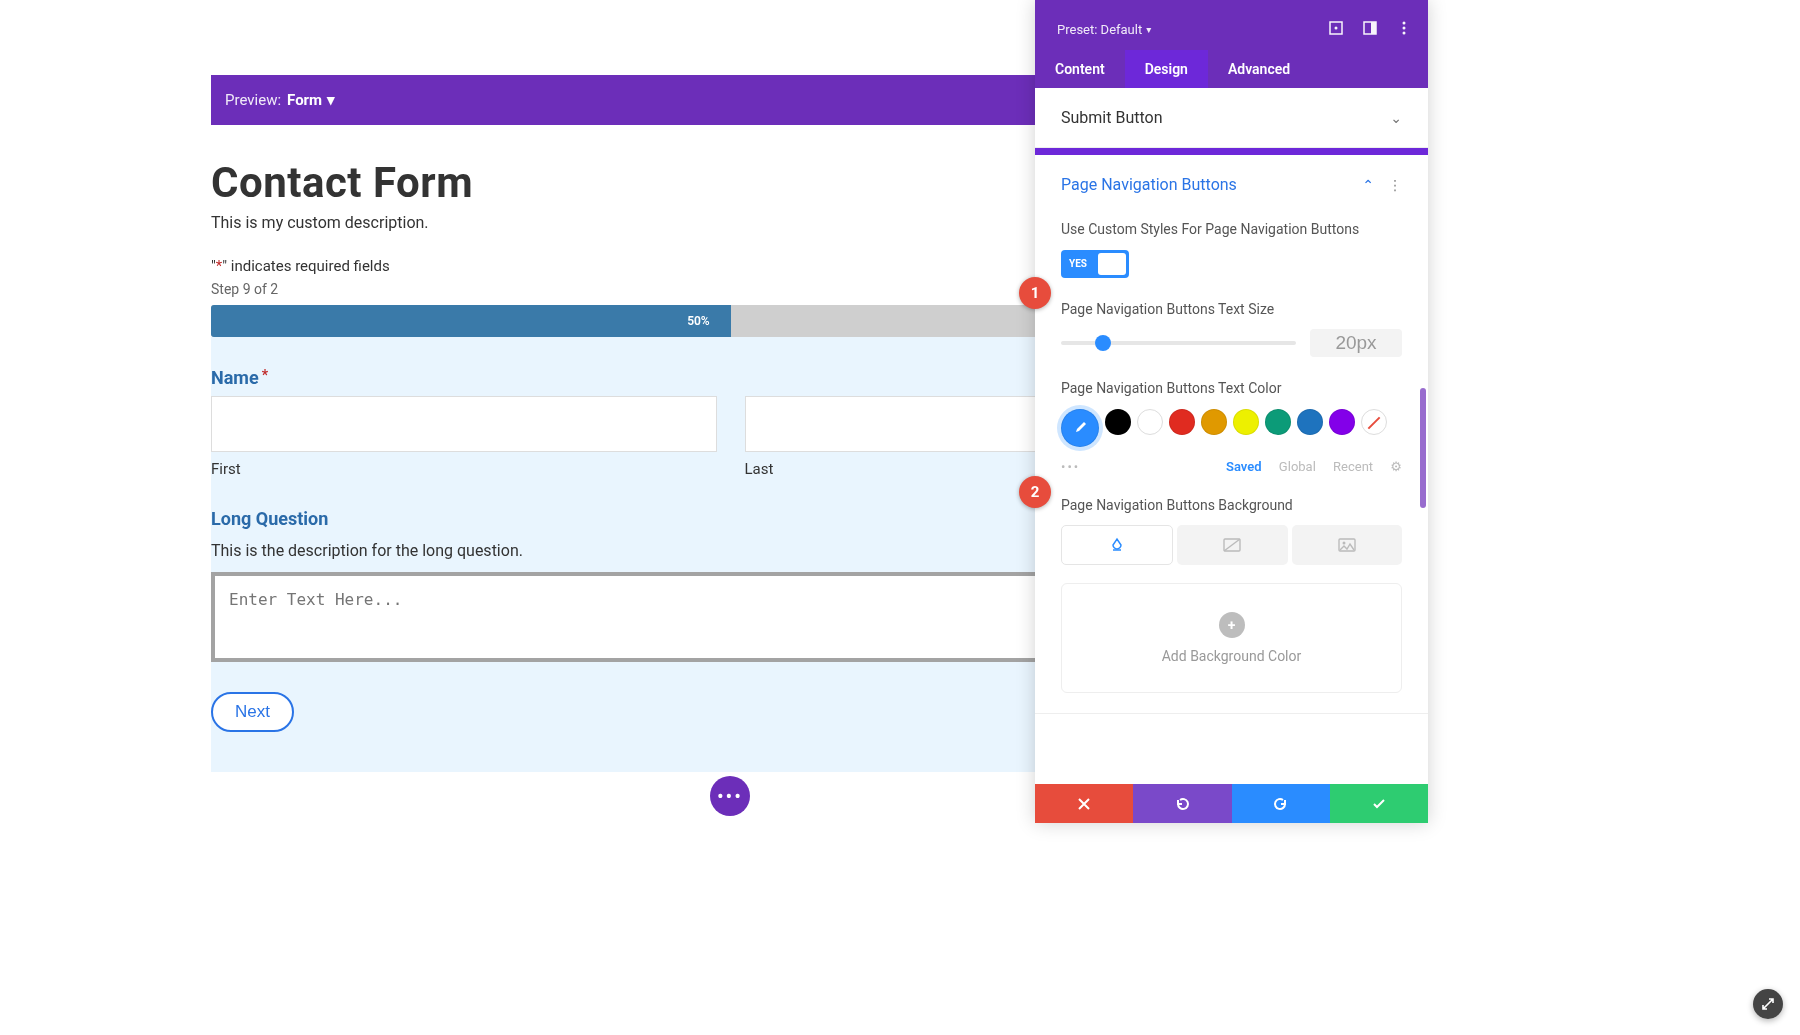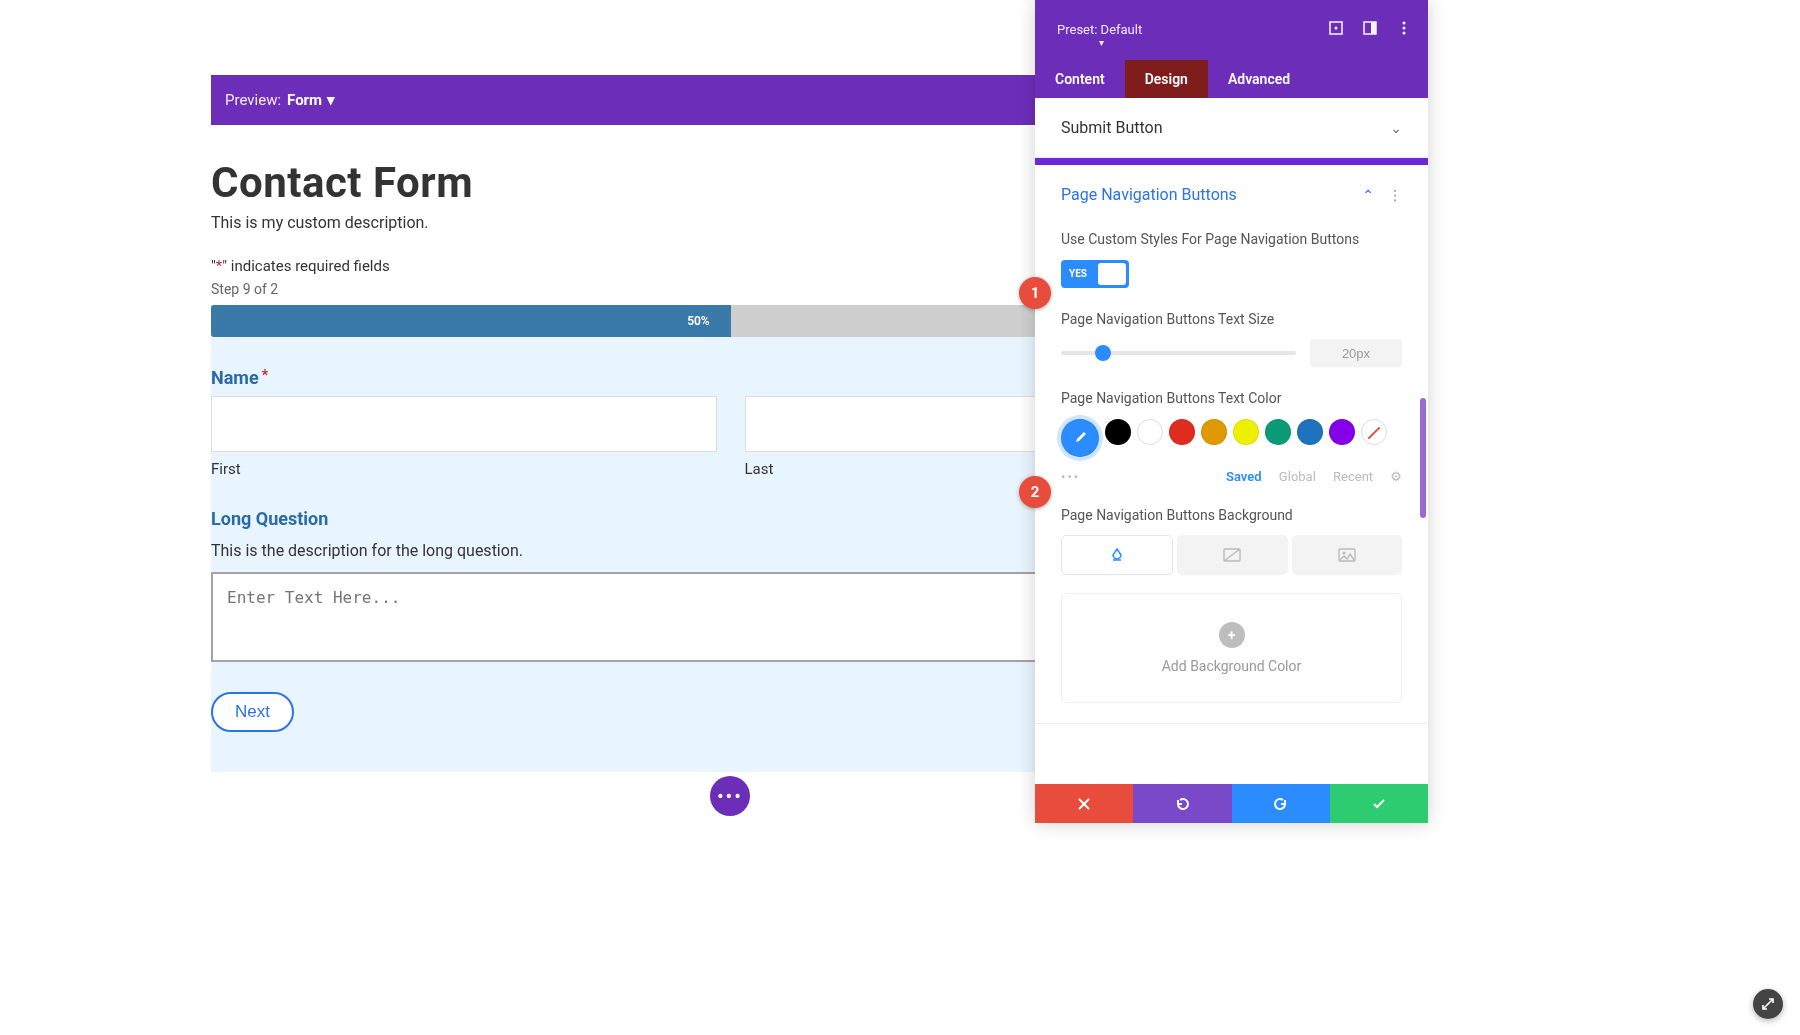--- a/index.html
+++ b/index.html
@@ -31,42 +31,42 @@
 
   .field-label { font-size:18px; font-weight:700; color:#2a6aa9; padding:30px 0 8px 0; }
   .field-label .ast { color:#c02b2b; font-size:14px; margin-left:3px; vertical-align:top; }
 
   .name-row { display:flex; gap:28px; }
   .name-col { flex:1; }
   .name-col input { width:100%; height:56px; border:1px solid #ddd; background:#fff; padding:0 14px; font-size:16px; }
   .sublabel { font-size:15px; color:#333; padding:8px 0 0 0; }
 
   .long-desc { font-size:16px; color:#333; padding:4px 0 12px 0; }
-  .long-text { width:100%; height:90px; border:2px solid #a3a3a3; background:#fff; padding:14px; font-size:16px; resize:none; }
+  .long-text { width:100%; height:90px; border:4px solid #a3a3a3; background:#fff; padding:14px; font-size:16px; resize:none; }
 
   .next-btn { display:inline-flex; align-items:center; justify-content:center; height:40px; padding:0 22px; border:2px solid #2a74e6; color:#2a74e6; background:#fff; border-radius:22px; font-size:17px; font-weight:500; margin-top:26px; cursor:pointer; }
 
   
   .annot { position:absolute; width:32px; height:32px; border-radius:50%; background:#e74c3c; color:#fff; display:flex; align-items:center; justify-content:center; font-weight:700; font-size:15px; box-shadow:0 1px 4px rgba(0,0,0,.3); z-index:50; }
 
   
   .float-more { position:absolute; left:710px; top:776px; width:40px; height:40px; border-radius:50%; background:#6c2eb9; display:flex; align-items:center; justify-content:center; cursor:pointer; }
   .float-more .dots { color:#fff; font-size:20px; letter-spacing:2px; line-height:0; }
 
   
   .panel { position:absolute; right:372px; top:0; width:393px; height:823px; background:#fff; box-shadow:0 0 18px rgba(0,0,0,.18); display:flex; flex-direction:column; }
   .panel-header { background:#6c2eb9; color:#fff; padding:18px 22px 12px; }
   .panel-title { font-size:19px; font-weight:600; }
-  .panel-sub { font-size:13px; opacity:.9; margin-top:4px; display:inline-flex; align-items:center;flex-direction:column; }
+  .panel-sub { font-size:13px; opacity:.9; margin-top:4px; display:inline-flex; align-items:center; }
   .panel-icons { position:absolute; right:16px; top:20px; display:flex; gap:18px; }
   .panel-icons span { width:16px; height:16px; display:inline-flex; align-items:center; justify-content:center; cursor:pointer; opacity:.95; }
 
   .tabs { display:flex; background:#6c2eb9; }
   .tab { flex:0 0 auto; padding:11px 20px; font-size:14px; color:#fff; font-weight:600; cursor:pointer; }
-  .tab.active { background:#7f1d1d; }
+  .tab.active { background:#6d28d9; }
 
   .panel-body { flex:1; overflow:auto; padding:0; position:relative; }
   .scrollthumb { position:absolute; right:2px; top:300px; width:6px; height:120px; background:#6c2eb9; border-radius:3px; opacity:.7; }
 
   .accordion { border-bottom:1px solid #eee; }
   .acc-head { display:flex; align-items:center; justify-content:space-between; padding:20px 26px; font-size:16px; color:#333; cursor:pointer; }
   .acc-head.open { color:#2a74e6; border-top:7px solid #6d28d9; }
   .acc-head .chev { font-size:14px; color:#777; }
   .acc-head.open .chev { color:#2a74e6; }
   .acc-head .kebab-sm { color:#888; font-size:14px; margin-left:10px; }
@@ -74,21 +74,21 @@
   .acc-body { padding:6px 26px 20px; }
   .opt-label { font-size:14px; color:#555; line-height:1.4; margin-bottom:10px; }
 
   .toggle { display:inline-flex; align-items:center; background:#2a8cff; border-radius:4px; height:28px; width:68px; position:relative; cursor:pointer; }
   .toggle .txt { color:#fff; font-size:10px; font-weight:700; padding-left:8px; }
   .toggle .knob { position:absolute; right:3px; top:3px; width:28px; height:22px; background:#fff; border-radius:3px; }
 
   .slider-row { display:flex; align-items:center; gap:14px; margin-top:4px; }
   .slider { flex:1; height:4px; background:#e6e6e6; border-radius:2px; position:relative; }
   .slider .dot { position:absolute; left:18%; top:50%; width:16px; height:16px; background:#2a8cff; border-radius:50%; transform:translate(-50%,-50%); cursor:grab; }
-  .size-field { width:92px; height:28px; background:#f3f3f3; border:none; text-align:center; font-size:13px; color:#999; border-radius:4px; }
+  .size-field { width:92px; height:28px; background:#f3f3f3; border:none; text-align:center; font-size:19px; color:#999; border-radius:4px; }
 
   .swatches { display:flex; gap:6px; flex-wrap:wrap; margin-top:6px; }
   .swatch { width:26px; height:26px; border-radius:50%; cursor:pointer; border:1px solid rgba(0,0,0,.08); position:relative; }
   .swatch.picker { width:38px; height:38px; background:#2a8cff; box-shadow:0 0 0 4px #cfe6ff; display:flex; align-items:center; justify-content:center; color:#fff; }
   .swatch.none { background:#fff; border:1px solid #ddd; }
   .swatch.none::after { content:""; position:absolute; left:4px; right:4px; top:50%; height:2px; background:#e74c3c; transform:rotate(-45deg); }
 
   .color-meta { display:flex; align-items:center; justify-content:space-between; margin-top:12px; font-size:13px; }
   .color-meta .dots { color:#bbb; letter-spacing:2px; }
   .color-meta .links span { margin-left:14px; color:#bbb; cursor:pointer; }

